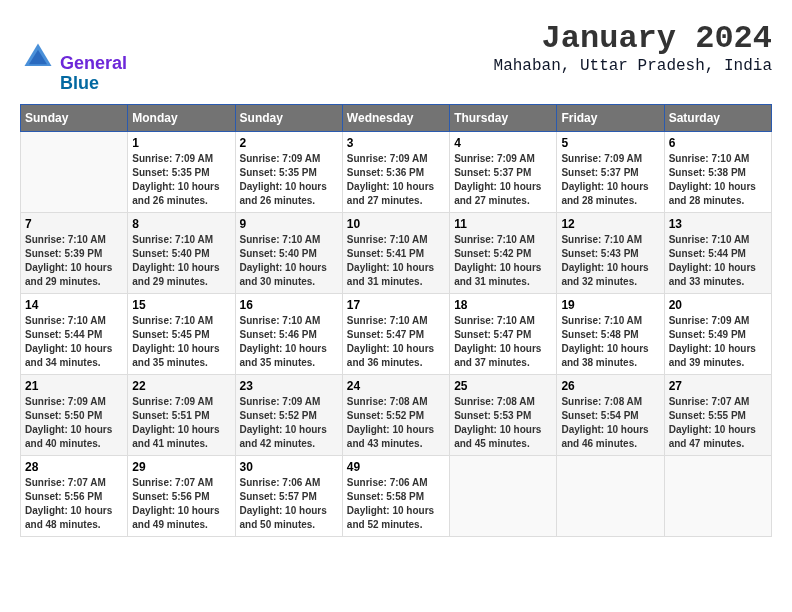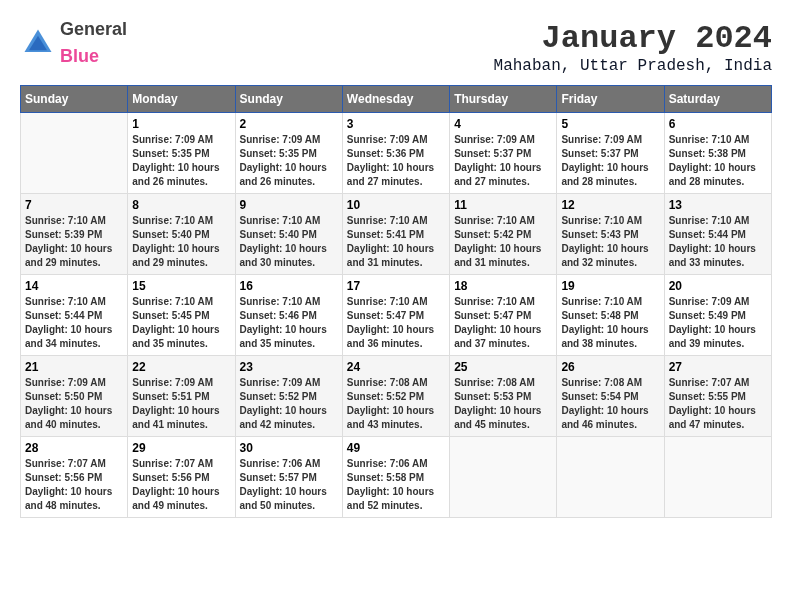--- a/index.html
+++ b/index.html
@@ -21,22 +21,22 @@
       align-items: center;
       gap: 4px;
     }
     .logo-text {
       display: flex;
       flex-direction: column;
       font-size: 18px;
       font-weight: bold;
       line-height: 1.1;
     }
-    .logo-text span:first-child { color: #404040; }
-    .logo-text span:last-child { color: #ec4899; margin-top: 7px; }
+    .logo-text span:first-child { color: #6d28d9; margin-top: 34px; }
+    .logo-text span:last-child { color: #0369a1; }
     .logo-icon {
       width: 36px;
       height: 36px;
     }
     .title-area {
       text-align: right;
       font-family: Liberation Mono, monospace;
     }
     .title-area h1 {
       font-size: 32px;

